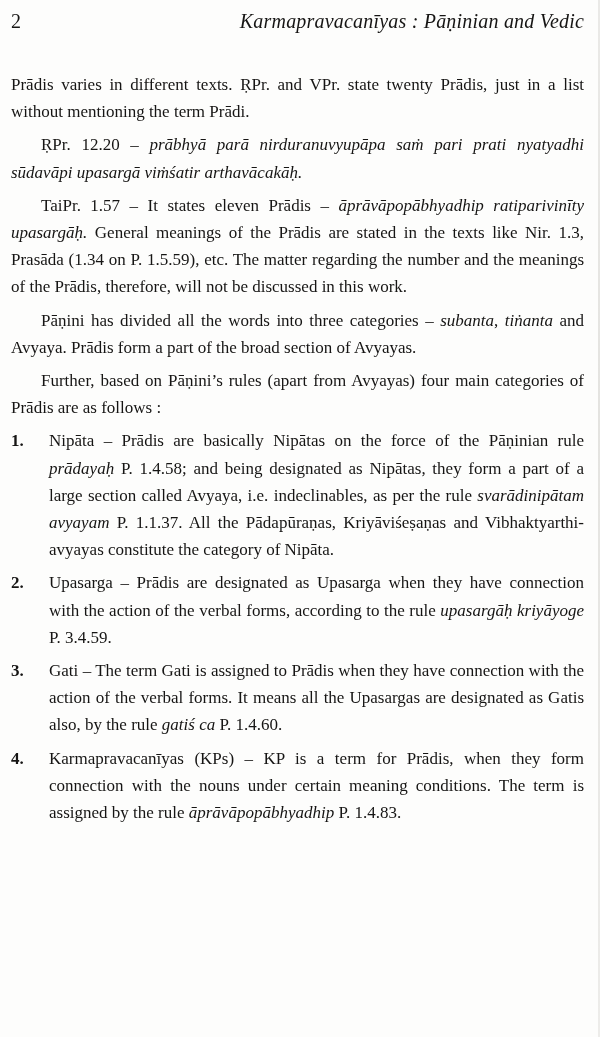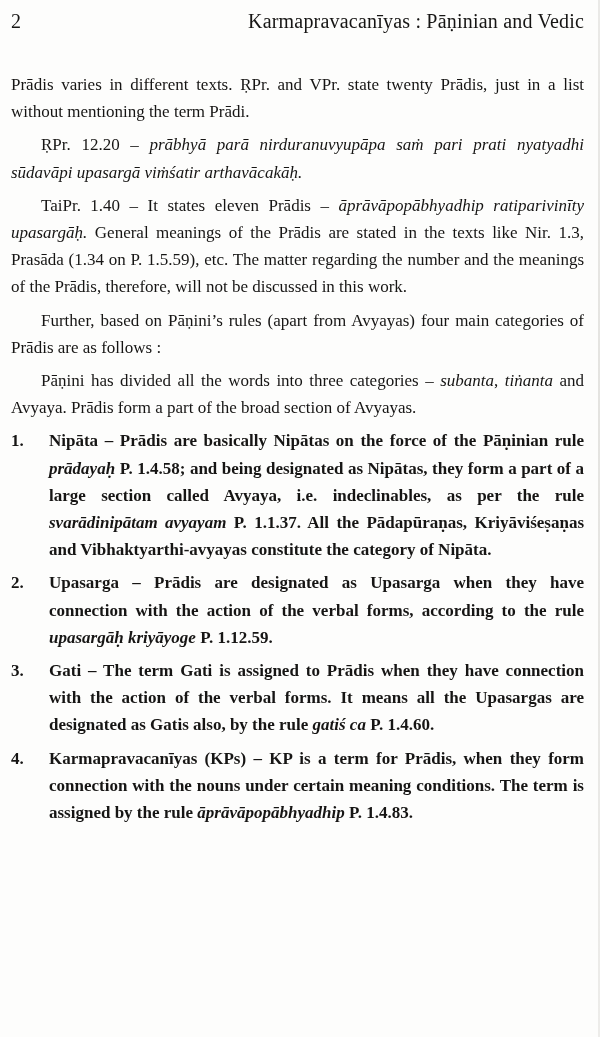--- a/index.html
+++ b/index.html
@@ -19,20 +19,21 @@
     overflow: hidden;
   }
   .page-header {
     display: flex;
     justify-content: space-between;
     align-items: baseline;
     font-size: 20px;
     line-height: 26px;
   }
   .running-title {
+    font-style: italic;
     letter-spacing: 0.2px;
   }
   .page-body {
     margin-top: 37px;
     font-size: 17px;
     line-height: 27.2px;
     text-align: justify;
   }
   .para {
     margin: 0 0 6px 0;
@@ -51,21 +52,20 @@
     margin: 0 0 6px 0;
   }
   .list-item .num {
     flex: none;
     width: 38px;
     font-weight: bold;
   }
   .list-item .li-text {
     flex: 1;
     text-align: justify;
-    font-weight: bold;
   }
   .page-edge-shadow {
     position: absolute;
     top: 0;
     right: 0;
     width: 2px;
     height: 100%;
     background: linear-gradient(to bottom, #e2e1de, #d9d8d4 40%, #e6e5e2);
     opacity: 0.7;
   }
@@ -76,32 +76,32 @@
 <div class="page">
   <div class="page-header">
     <span class="page-number">2</span>
     <span class="running-title">Karmapravacanīyas : Pāṇinian and Vedic</span>
   </div>
 
   <div class="page-body">
     <div>
         <p class="para"><span>Prādis varies in different texts. ṚPr. and VPr. state twenty Prādis, just in a list without mentioning the term Prādi.</span></p>
         <p class="para indent"><span>ṚPr. 12.20 – </span><span class="it">prābhyā parā nirduranuvyupāpa saṁ pari prati nyatyadhi sūdavāpi upasargā viṁśatir arthavācakāḥ.</span></p>
-        <p class="para indent"><span>TaiPr. 1.40 – It states eleven Prādis – </span><span class="it">āprāvāpopābhyadhip ratiparivinīty upasargāḥ.</span><span> General meanings of the Prādis are stated in the texts like Nir. 1.3, Prasāda (1.34 on P. 1.5.59), etc. The matter regarding the number and the meanings of the Prādis, therefore, will not be discussed in this work.</span></p>
+        <p class="para indent"><span>TaiPr. 1.57 – It states eleven Prādis – </span><span class="it">āprāvāpopābhyadhip ratiparivinīty upasargāḥ.</span><span> General meanings of the Prādis are stated in the texts like Nir. 1.3, Prasāda (1.34 on P. 1.5.59), etc. The matter regarding the number and the meanings of the Prādis, therefore, will not be discussed in this work.</span></p>
+        <p class="para indent"><span>Pāṇini has divided all the words into three categories – </span><span class="it">subanta</span><span>, </span><span class="it">tiṅanta</span><span> and Avyaya. Prādis form a part of the broad section of Avyayas.</span></p>
         <p class="para indent"><span>Further, based on Pāṇini’s rules (apart from Avyayas) four main categories of Prādis are as follows :</span></p>
-        <p class="para indent"><span>Pāṇini has divided all the words into three categories – </span><span class="it">subanta</span><span>, </span><span class="it">tiṅanta</span><span> and Avyaya. Prādis form a part of the broad section of Avyayas.</span></p>
       </div>
     <div class="numbered-list">
         <div class="list-item">
           <span class="num">1.</span>
           <div class="li-text"><span>Nipāta – Prādis are basically Nipātas on the force of the Pāṇinian rule </span><span class="it">prādayaḥ</span><span> P. 1.4.58; and being designated as Nipātas, they form a part of a large section called Avyaya, i.e. indeclinables, as per the rule </span><span class="it">svarādinipātam avyayam</span><span> P. 1.1.37. All the Pādapūraṇas, Kriyāviśeṣaṇas and Vibhaktyarthi-avyayas constitute the category of Nipāta.</span></div>
         </div>
         <div class="list-item">
           <span class="num">2.</span>
-          <div class="li-text"><span>Upasarga – Prādis are designated as Upasarga when they have connection with the action of the verbal forms, according to the rule </span><span class="it">upasargāḥ kriyāyoge</span><span> P. 1.12.59.</span></div>
+          <div class="li-text"><span>Upasarga – Prādis are designated as Upasarga when they have connection with the action of the verbal forms, according to the rule </span><span class="it">upasargāḥ kriyāyoge</span><span> P. 3.4.59.</span></div>
         </div>
         <div class="list-item">
           <span class="num">3.</span>
           <div class="li-text"><span>Gati – The term Gati is assigned to Prādis when they have connection with the action of the verbal forms. It means all the Upasargas are designated as Gatis also, by the rule </span><span class="it">gatiś ca</span><span> P. 1.4.60.</span></div>
         </div>
         <div class="list-item">
           <span class="num">4.</span>
           <div class="li-text"><span>Karmapravacanīyas (KPs) – KP is a term for Prādis, when they form connection with the nouns under certain meaning conditions. The term is assigned by the rule </span><span class="it">āprāvāpopābhyadhip</span><span> P. 1.4.83.</span></div>
         </div>
       </div>

